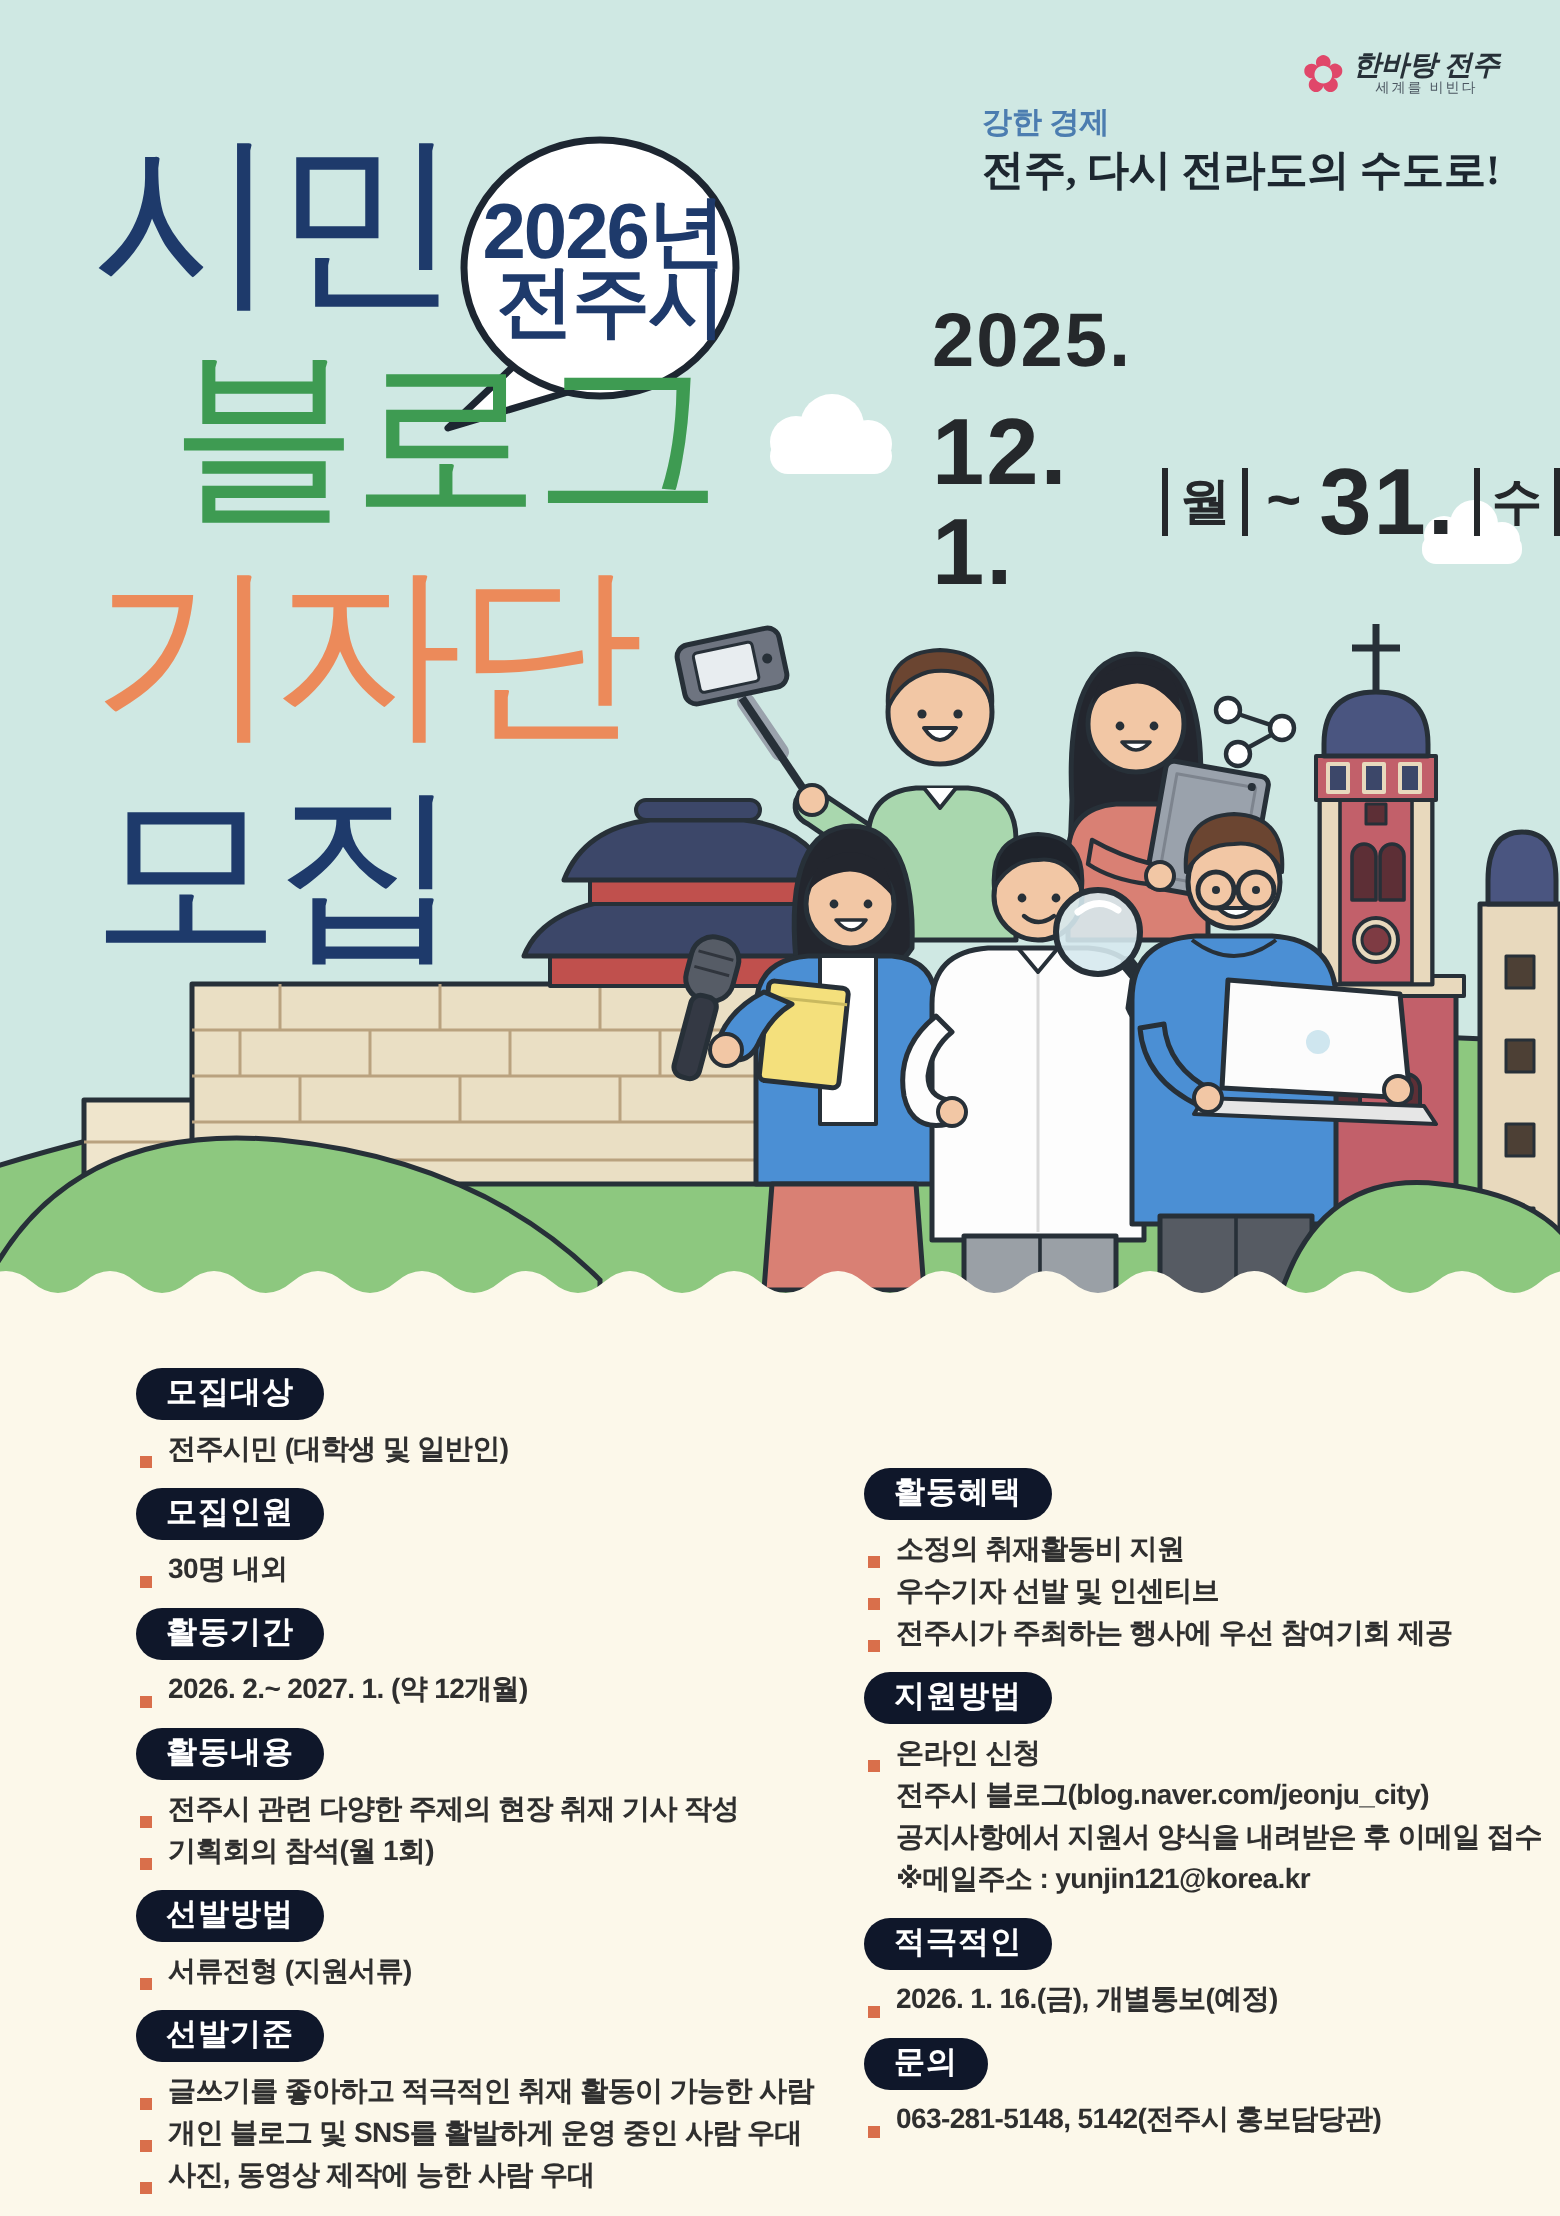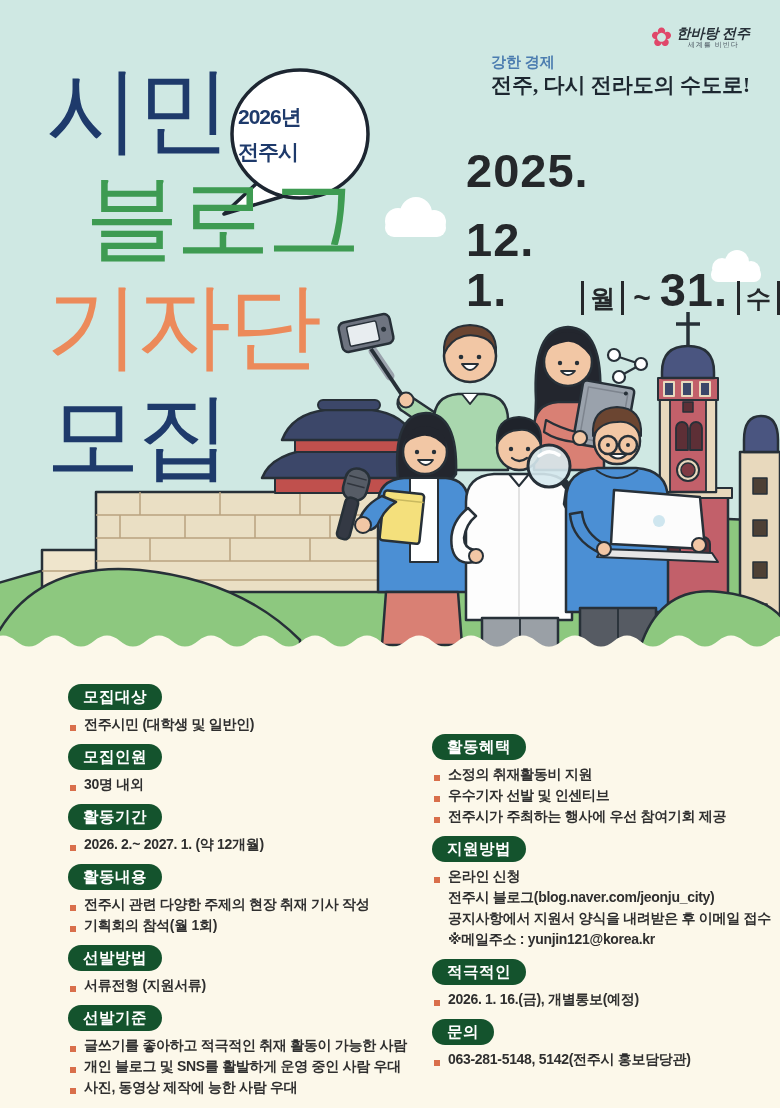--- a/index.html
+++ b/index.html
@@ -19,40 +19,40 @@
   .brand-main{font-family:"Liberation Serif","DejaVu Serif",serif;color:#1d2730;font-weight:bold;font-size:21px;line-height:26px;}
 
   
   .title-word{position:absolute;left:46px;z-index:3;font-size:94px;font-weight:400;letter-spacing:-3px;line-height:100px;}
   .t1{top:60px;color:#1e3a6b;}
   .t2{top:168px;color:#3e9b52;margin-left:39px;}
   .t3{top:276px;color:#ec8a5a;}
   .t4{top:386px;color:#1e3a6b;}
 
   
-  .bubble-text{position:absolute;left:238px;top:99px;width:124px;z-index:3;text-align:left;
-    color:#1e3a6b;font-weight:800;font-size:21px;line-height:35px;letter-spacing:-1px;}
+  .bubble-text{position:absolute;left:238px;top:99px;width:124px;z-index:3;text-align:right;
+    color:#1e3a6b;font-weight:800;font-size:39px;line-height:35px;letter-spacing:-1px;}
 
   
   .date-block{position:absolute;left:466px;top:146px;z-index:3;color:#25282b;}
-  .date-year{font-size:47px;font-weight:800;letter-spacing:1px;line-height:50px;}
-  .date-line2{margin-top:19px;display:flex;align-items:flex-end;gap:9px;}
+  .date-year{font-size:38px;font-weight:800;letter-spacing:1px;line-height:50px;}
+  .date-line2{margin-top:5px;display:flex;align-items:center;gap:9px;}
   .date-big{font-size:47px;font-weight:800;letter-spacing:1px;line-height:50px;}
   .day-box{border-left:3px solid #25282b;border-right:3px solid #25282b;padding:2px 6px;
     font-size:25px;font-weight:800;line-height:30px;}
   .tilde{font-size:30px;font-weight:800;}
 
   
   .col{position:absolute;z-index:2;}
   .col-left{left:68px;top:684px;width:356px;}
   .col-right{left:432px;top:734px;width:344px;}
   .section{margin-bottom:10px;}
-  .badge{display:inline-block;background:#14532d;color:#ffffff;font-weight:800;font-size:15.5px;
+  .badge{display:inline-block;background:#0f172a;color:#ffffff;font-weight:800;font-size:15.5px;
     line-height:18px;padding:4px 15px;border-radius:15px;margin-bottom:5px;letter-spacing:0.5px;}
-  .item{display:flex;align-items:center;line-height:19px;margin-bottom:2px;}
+  .item{display:flex;align-items:flex-end;line-height:19px;margin-bottom:2px;}
   .bullet{flex:0 0 auto;width:6px;height:6px;background:#d96f4b;margin:7px 8px 0 2px;}
   .item.no-bullet{padding-left:16px;}
   .item-text{font-size:14px;font-weight:600;color:#2f2f2f;letter-spacing:-0.3px;}
 </style>
 </head>
 <body>
 
 <div class="poster">
   <div class="top-section">
 

